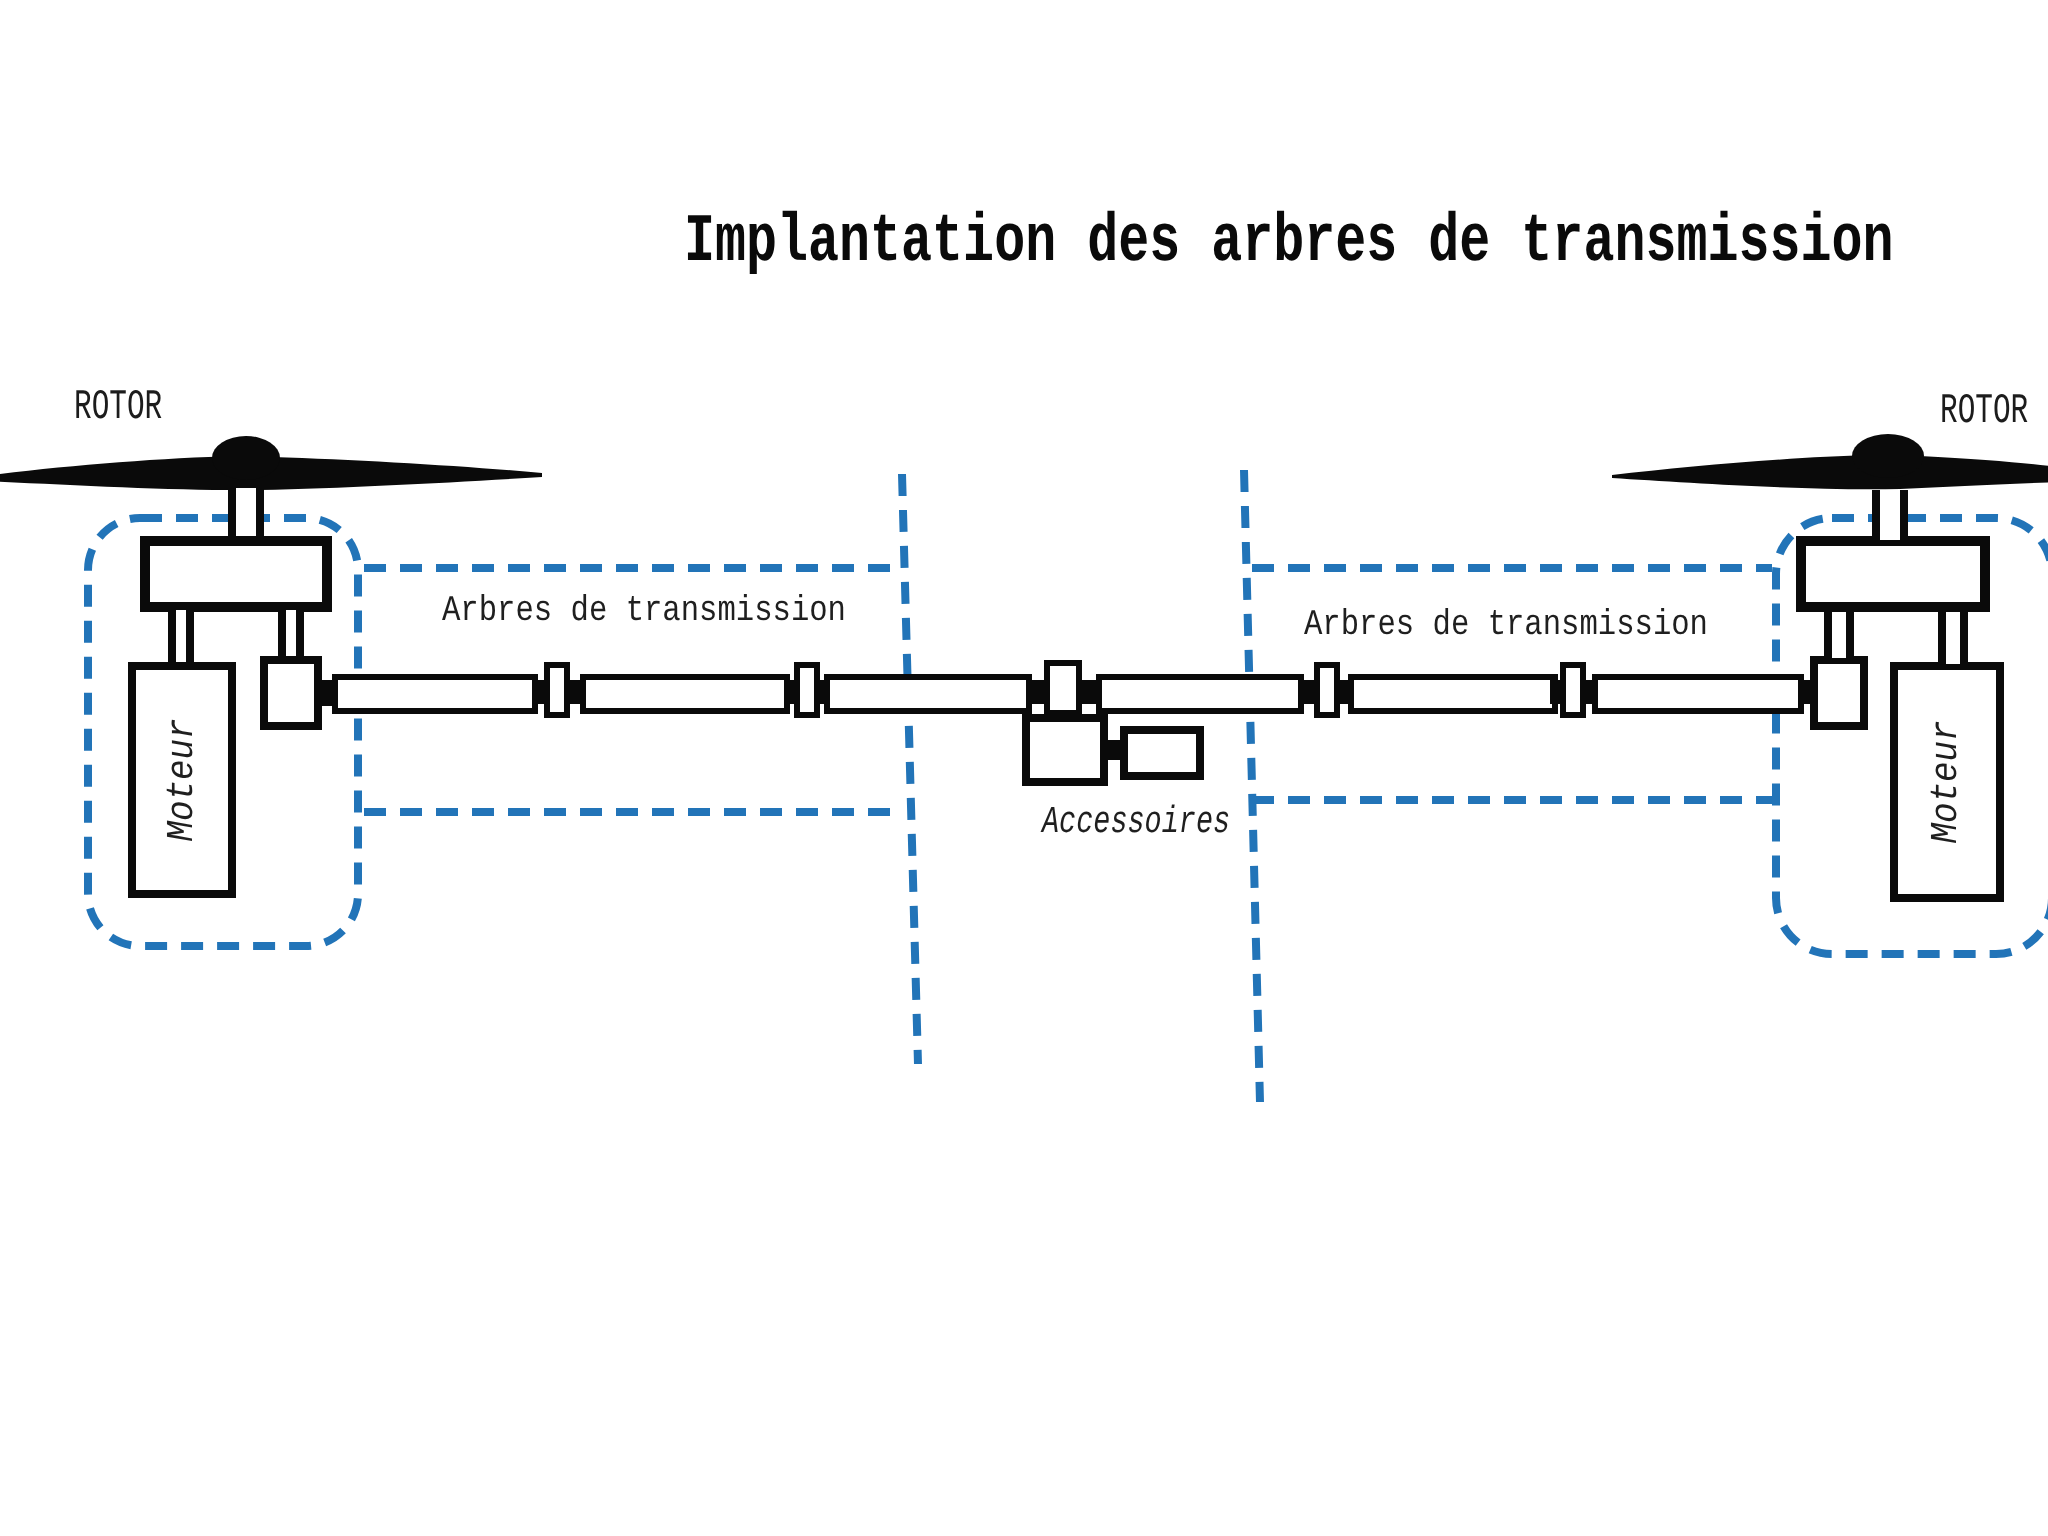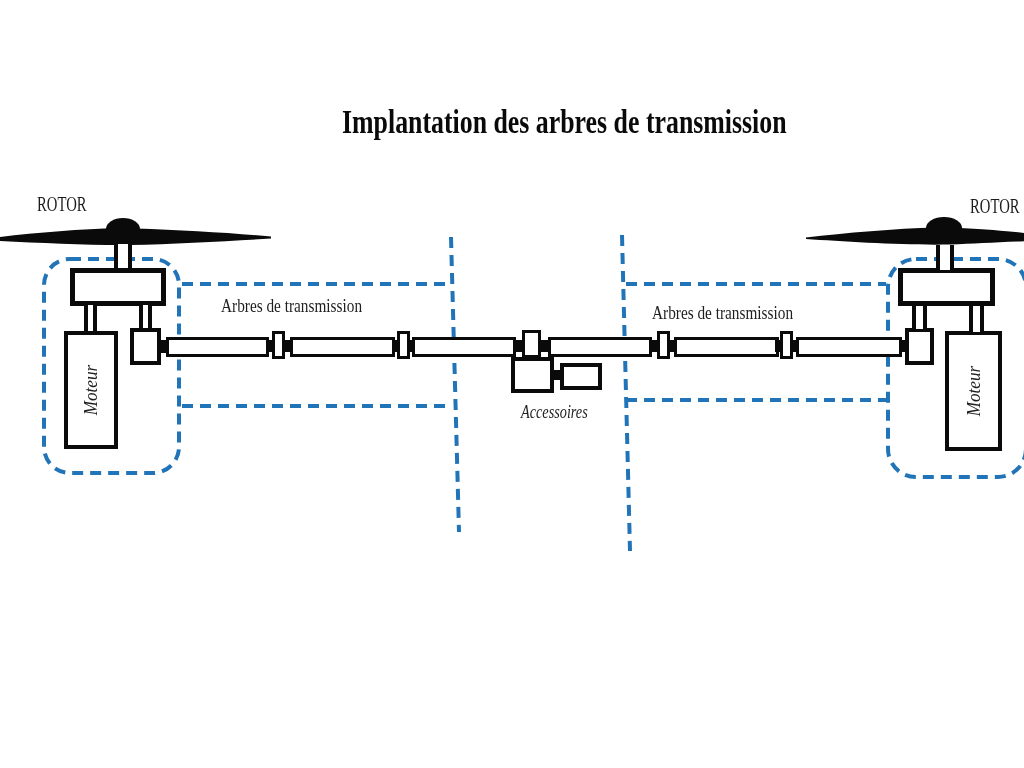--- a/index.html
+++ b/index.html
@@ -1,18 +1,18 @@
 <!DOCTYPE html>
 <html><head>
 <meta charset="utf-8">
 <style>
   html,body{margin:0;padding:0;background:#ffffff;}
   #stage{
     position:relative;width:1024px;height:768px;background:#ffffff;
-    overflow:hidden;font-family:Liberation Serif, serif;
+    overflow:hidden;font-family:Liberation Mono, monospace;
   }
   .abs{position:absolute;}
   
   .title{
     font-weight:bold;font-size:34px;line-height:1;color:#0a0a0a;
     white-space:nowrap;transform:scaleX(0.76);transform-origin:left top;
   }
   .lbl{
     font-size:18px;line-height:1;color:#1f1f1f;white-space:nowrap;
     transform:scaleX(0.85);transform-origin:left top;

